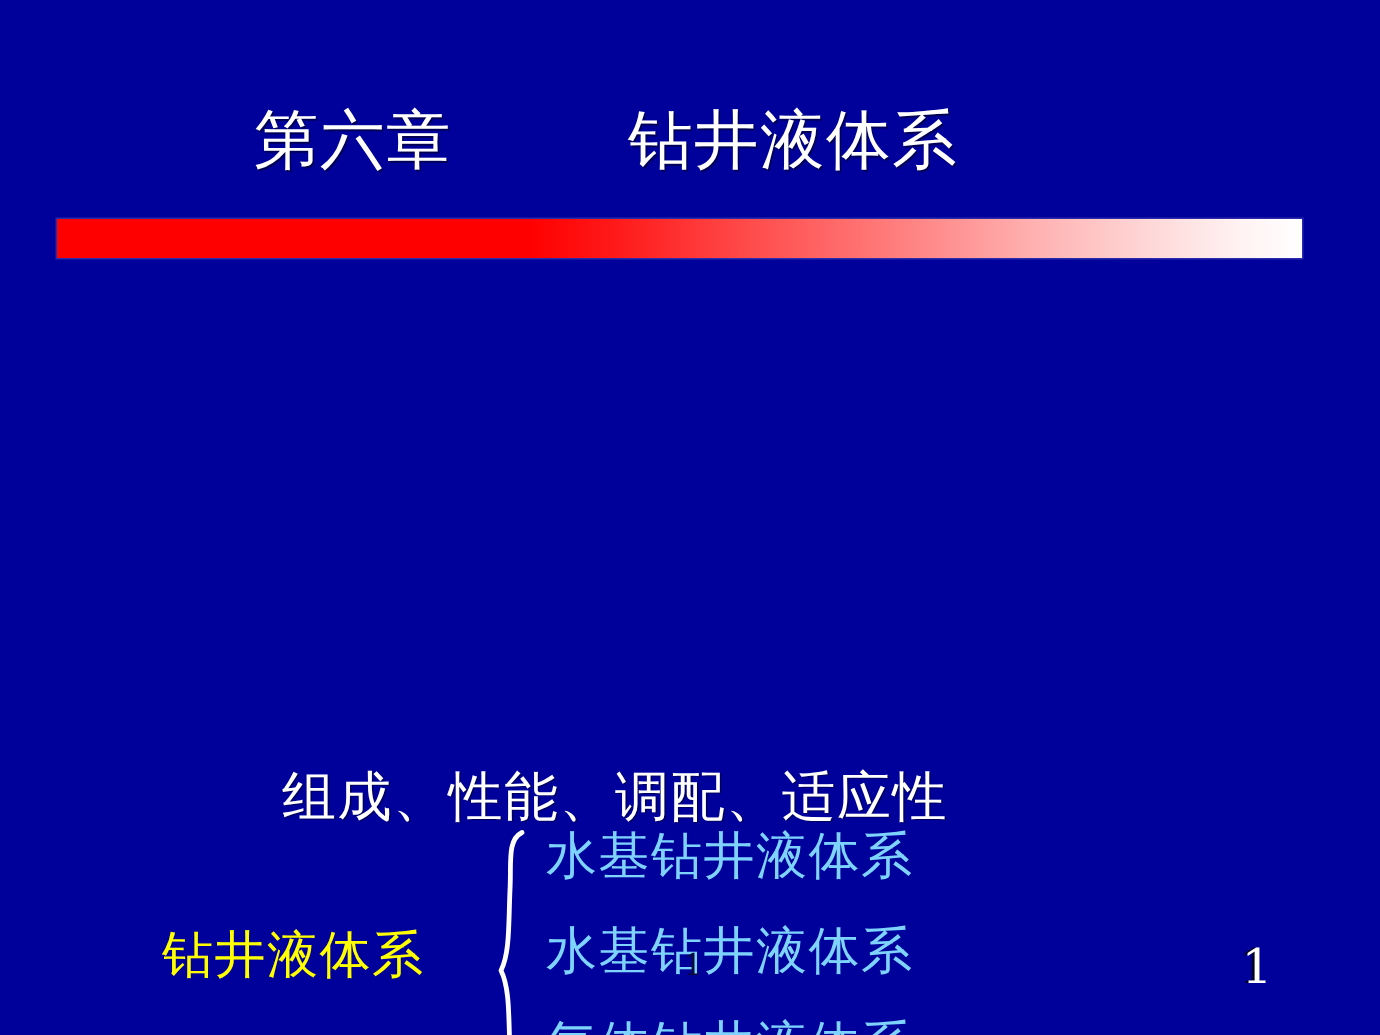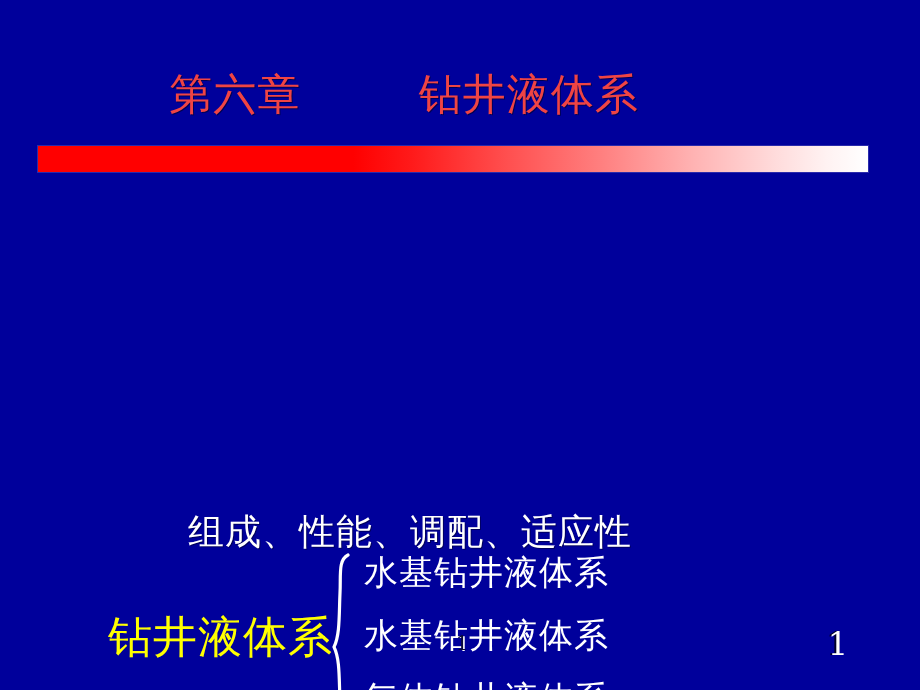--- a/index.html
+++ b/index.html
@@ -19,21 +19,21 @@
     -webkit-font-smoothing: antialiased;
   }
 
   
   #title {
     position: absolute;
     left: 0;
     top: 68px;
     width: 808px;
     text-align: center;
-    color: #ef4444;
+    color: #ffffff;
     font-size: 43px;
     line-height: 52px;
     font-weight: 400;
     letter-spacing: 1px;
     white-space: pre;
     text-shadow: 1px 1px 0 rgba(0,0,0,0.45);
   }
 
   
   #accent-bar {
@@ -64,21 +64,21 @@
     height: 205px;
   }
 
   #group-label {
     position: absolute;
     left: 108px;
     top: 345px;
     width: 200px;
     text-align: left;
     color: #FFFF00;
-    font-size: 44px;
+    font-size: 34px;
     line-height: 44px;
     letter-spacing: 1px;
     white-space: nowrap;
   }
 
   
   #brace {
     position: absolute;
     left: 322px;
     top: 283px;
@@ -88,28 +88,29 @@
   #brace svg { display: block; }
 
   #branch-list {
     position: absolute;
     left: 364px;
     top: 270px;
     width: 420px;
   }
 
   .branch-item {
-    color: #ffffff;
+    color: #7dd3fc;
     font-size: 34px;
     line-height: 44px;
     height: 63px;
     letter-spacing: 1px;
     white-space: nowrap;
     display: flex;
     align-items: center;
+    font-family: Liberation Serif, serif;
   }
 
   
   #summary-line {
     position: absolute;
     left: 0;
     top: 508px;
     width: 820px;
     text-align: center;
     color: #FFFFFF;

